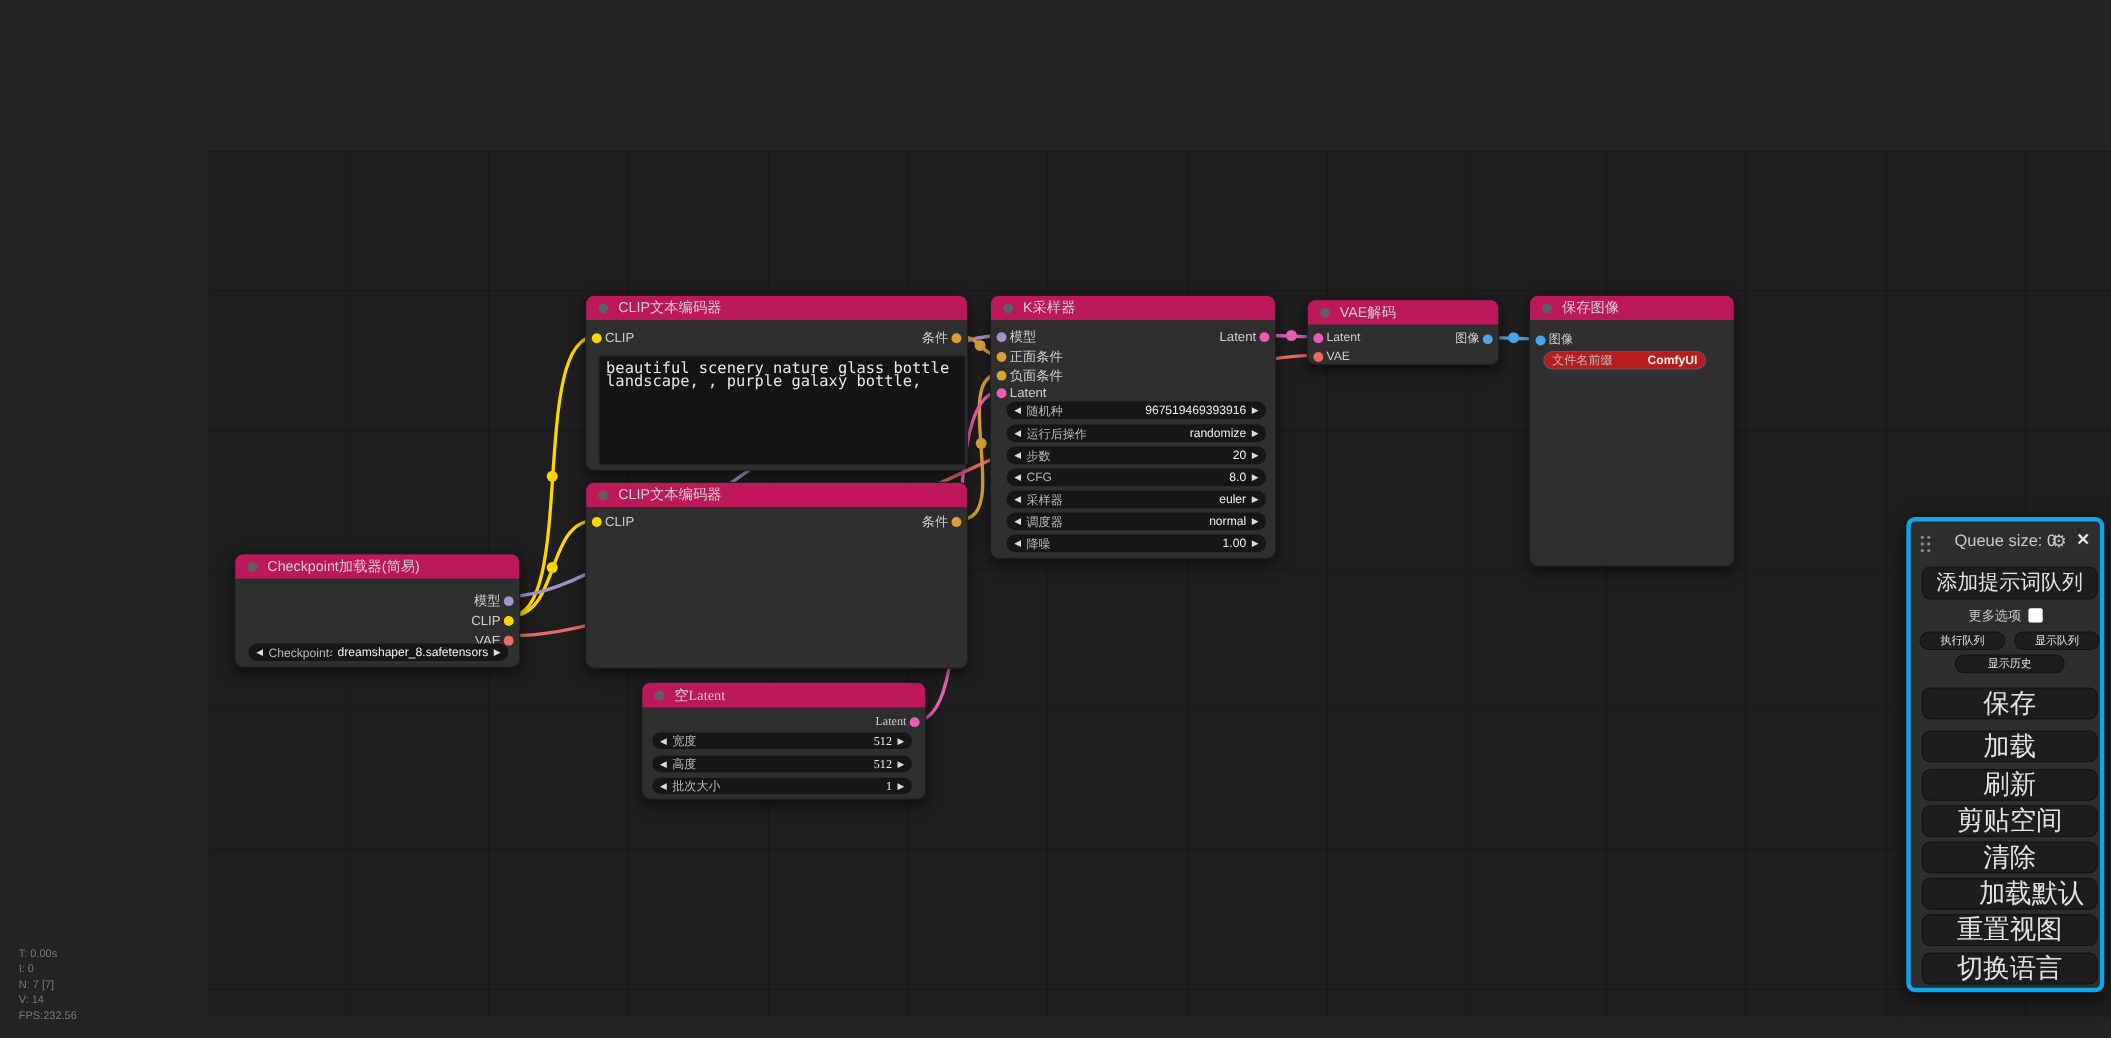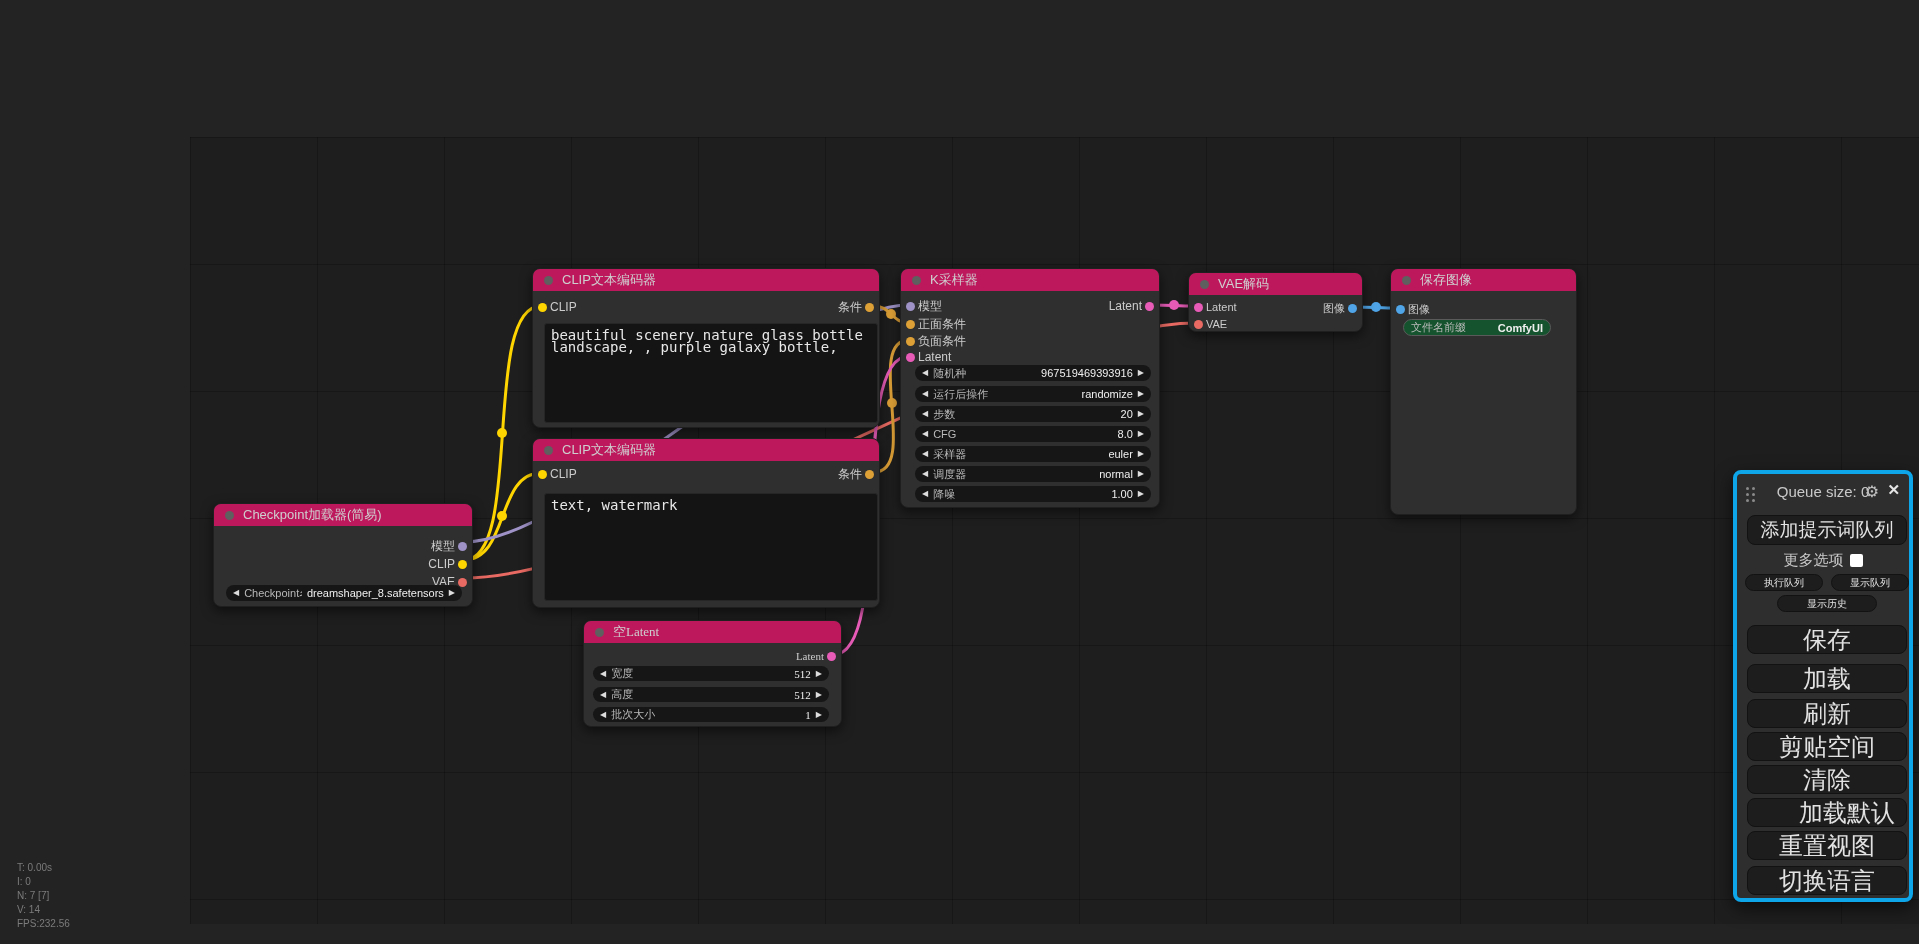--- a/index.html
+++ b/index.html
@@ -28,21 +28,21 @@
   .port-row.out { right:0; padding-right:17px; text-align:right; }
   .pdot { position:absolute; top:3px; width:9px; height:9px; border-radius:50%; }
   .port-row.in  .pdot { left:5px; }
   .port-row.out .pdot { right:5px; }
 
   .pill { position:absolute; background:#161616; border-radius:9px; display:flex;
     align-items:center; padding:0 7px; font-size:11px; color:#b9b9b9; gap:5px; }
   .pill .arrow { font-size:8px; color:#ddd; line-height:1; }
   .pill .wlabel { white-space:nowrap; overflow:hidden; }
   .pill .wvalue { margin-left:auto; color:#efefef; white-space:nowrap; }
-  .pill.text-widget { border:1px solid #5a5a5a; background:#14532d; }
+  .pill.text-widget { border:1px solid #5a5a5a; background:#b91c1c; }
 
   .prompt-box { position:absolute; background:#141414; border:1px solid #262626; border-radius:3px;
     color:#e8e8e8; font-family:"DejaVu Sans Mono", monospace; font-size:14px; line-height:12px;
     padding:5px 6px; overflow:hidden; }
 
   .menu { position:absolute; left:1733px; top:470px; width:180px; height:432px; z-index:5;
     background:#2e2e2e; border:4px solid #0ea5e9; border-radius:8px;
     box-shadow:0 6px 18px rgba(0,0,0,0.6); }
   .menu-header { position:absolute; left:0; top:0; right:0; height:34px; }
   .drag-handle { position:absolute; left:7px; top:11px; width:13px; height:19px;
@@ -51,21 +51,21 @@
   .queue-label { position:absolute; left:34px; top:9px; width:104px; text-align:center;
     color:#c9c9c9; font-size:15px; }
   .gear { position:absolute; right:30px; top:8px; color:#c2c2c2; font-size:16px; cursor:pointer; }
   .close-x { position:absolute; right:9px; top:7px; color:#e6e6e6; font-size:15px; font-weight:bold; cursor:pointer; }
 
   .mbtn { position:absolute; background:#1d1d1d; border:1px solid #121212; border-radius:8px;
     color:#e2e2e2; text-align:center; cursor:pointer; }
   .mbtn.big { left:10px; width:160px; height:29px; font-size:24px; line-height:27px; }
   .add-btn { left:10px; top:41px; width:160px; height:30px; font-size:19px; line-height:28px; }
   .more-row { position:absolute; left:0; top:76px; width:100%; height:20px; text-align:center;
-    color:#c9c9c9; font-size:15px; line-height:20px; }
+    color:#c9c9c9; font-size:12px; line-height:20px; }
   .checkbox { display:inline-block; width:13px; height:13px; background:#ffffff; border-radius:2px;
     vertical-align:-2px; margin-left:6px; }
   .mbtn.small { height:17px; font-size:10px; line-height:15px; border-radius:9px; }
 
   .stats { position:absolute; left:17px; top:861px; color:#7b7b7b; font-size:10px;
     line-height:14px; z-index:4; }
 </style>
 </head>
 <body>
 
@@ -137,21 +137,20 @@
       <span>CLIP文本编码器</span>
     </div>
     <div class="port-row in" style="top:28px;">
       <span class="pdot" style="background:#FFD500;"></span>
       <span>CLIP</span>
     </div>
     <div class="port-row out" style="top:28px;">
       <span>条件</span>
       <span class="pdot" style="background:#DDA037;"></span>
     </div>
-    <div class="prompt-box" style="left:11px; top:54px; width:334px; height:108px;">text, watermark</div>
   </div>
 
   <div class="node" style="left:900px; top:268px; width:260px; height:240px;">
     <div class="node-title">
       <span class="title-dot"></span>
       <span>K采样器</span>
     </div>
     <div class="port-row in" style="top:30px;">
       <span class="pdot" style="background:#9E92C6;"></span>
       <span>模型</span>

